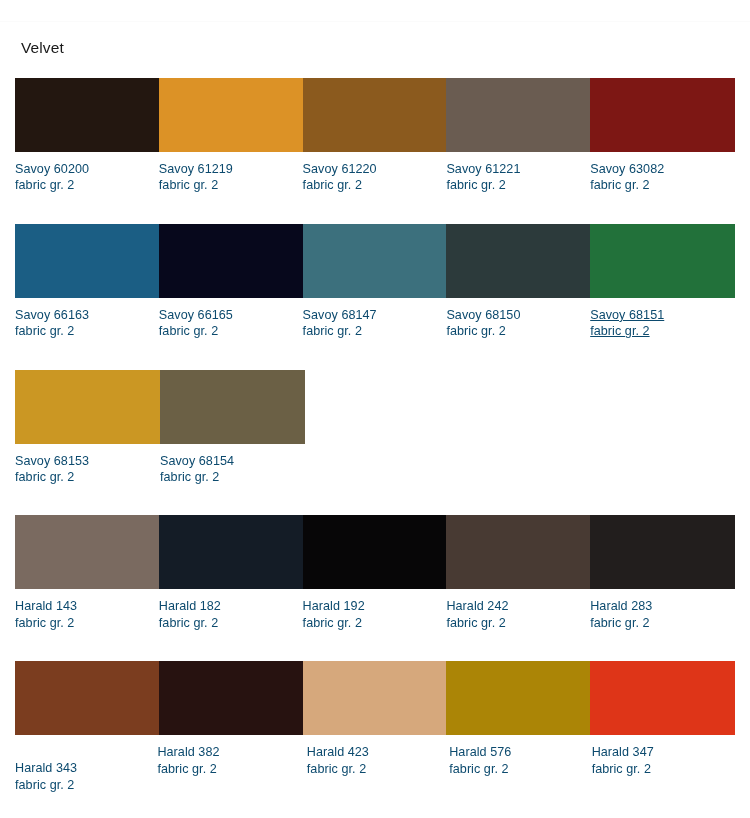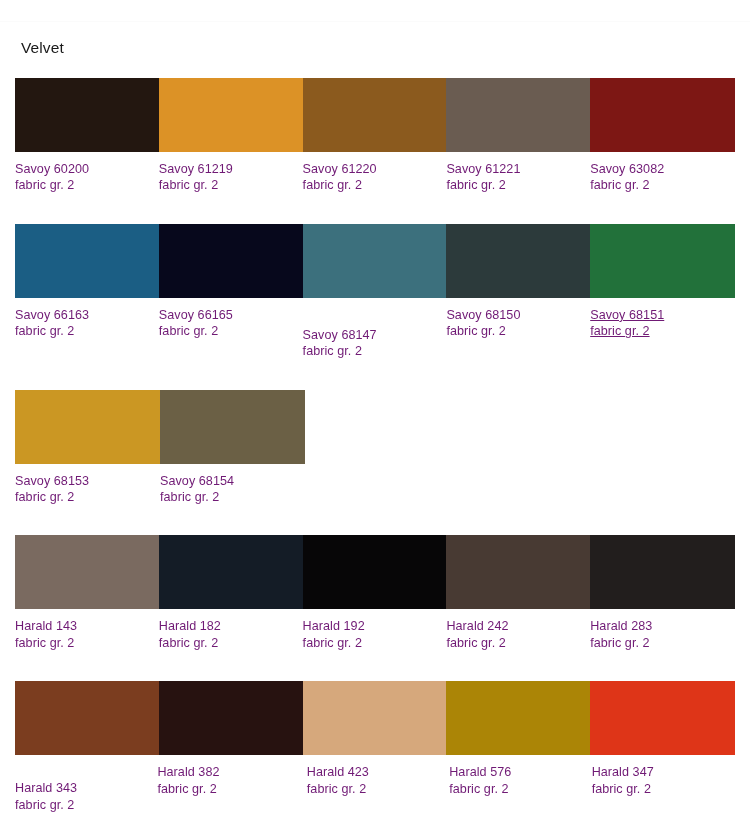--- a/index.html
+++ b/index.html
@@ -69,21 +69,21 @@
   .tile-color {
     width: 100%;
     height: 74px;
     display: block;
   }
 
   .caption {
     padding: 9px 0 0 0;
     font-size: 12.6px;
     line-height: 16.4px;
-    color: #701a75;
+    color: #0c4a6e;
     letter-spacing: 0.05px;
   }
 
   .caption .name { display: block; }
   .caption .grade { display: block; }
 
   .labels-row {
     display: flex;
     flex-direction: row;
     align-items: flex-start;
@@ -143,21 +143,21 @@
         </div>
         <div class="labels-row">
           <div class="caption tile" style="width: 145px;">
             <span class="name">Savoy 66163</span>
             <span class="grade">fabric gr. 2</span>
           </div>
           <div class="caption tile" style="width: 145px;">
             <span class="name">Savoy 66165</span>
             <span class="grade">fabric gr. 2</span>
           </div>
-          <div class="caption tile" style="width: 145px; margin-top: 20px;">
+          <div class="caption tile" style="width: 145px;">
             <span class="name">Savoy 68147</span>
             <span class="grade">fabric gr. 2</span>
           </div>
           <div class="caption tile" style="width: 145px;">
             <span class="name">Savoy 68150</span>
             <span class="grade">fabric gr. 2</span>
           </div>
           <div class="caption tile" style="width: 146px; text-decoration: underline;">
             <span class="name">Savoy 68151</span>
             <span class="grade">fabric gr. 2</span>

